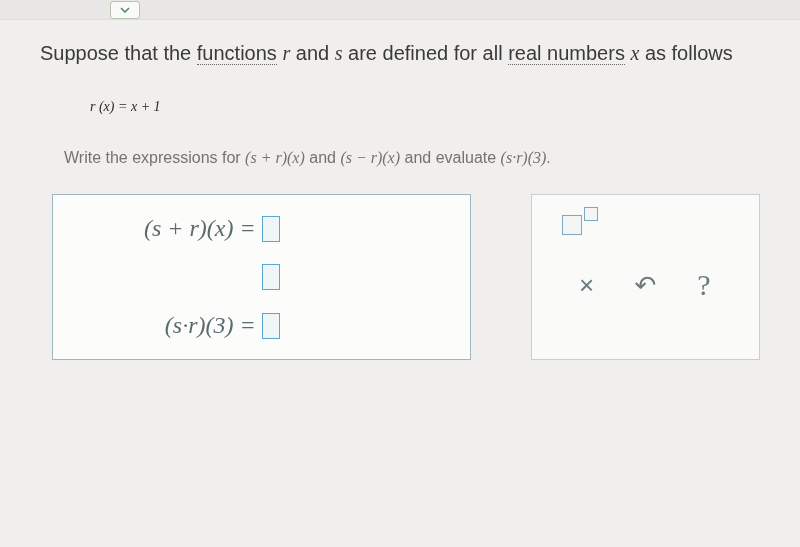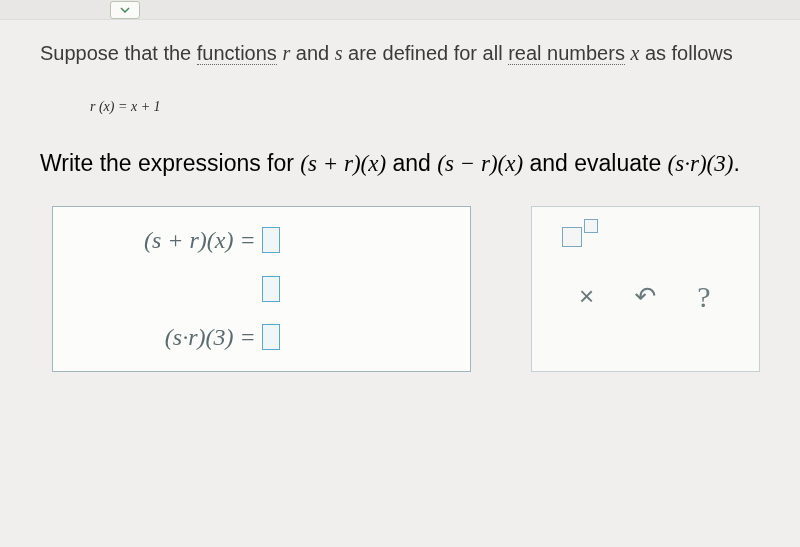--- a/index.html
+++ b/index.html
@@ -58,24 +58,25 @@
       font-family: 'Times New Roman', serif;
       font-size: 14px;
       font-style: italic;
       color: #2a2a2a;
       line-height: 1.6;
     }
     .equations .eq-line {
       display: block;
     }
     .instruction {
-      color: #000000;
-      font-size: 23px;
+      color: #737373;
+      font-size: 16px;
       line-height: 1.5;
       margin-bottom: 24px;
+      margin-left: 24px;
     }
     .math-expr {
       font-family: 'Times New Roman', serif;
       font-style: italic;
     }
     .answer-row {
       display: flex;
       gap: 60px;
       margin-left: 12px;
     }

